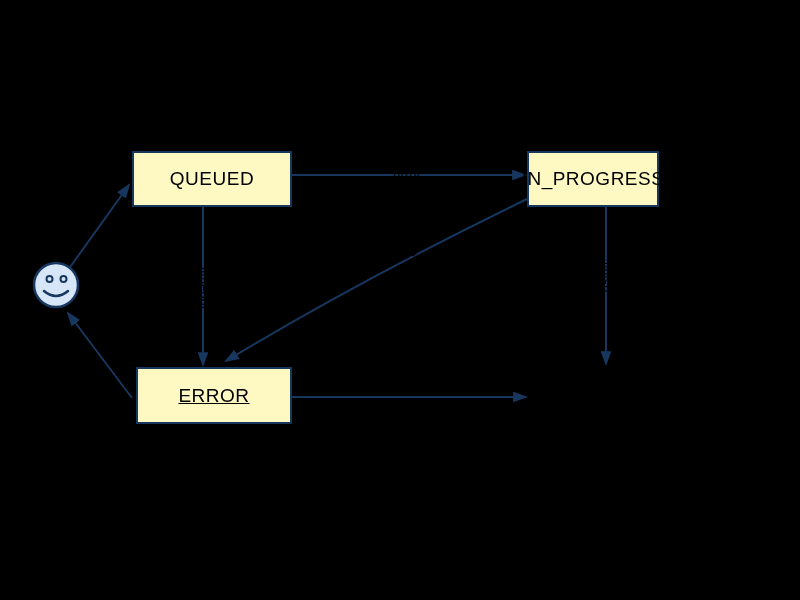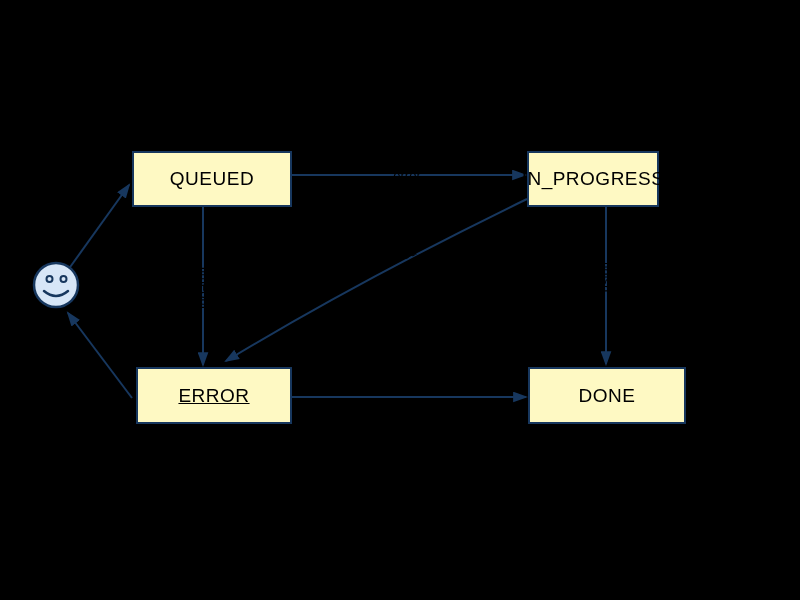--- a/index.html
+++ b/index.html
@@ -95,23 +95,20 @@
   </div>
 
   <div class="node node-in-progress">
     <span>IN_PROGRESS</span>
   </div>
 
   <div class="node node-error">
     <span>ERROR</span>
   </div>
 
-  <div class="node node-done">
-    <span>DONE</span>
-  </div>
 
   <div class="edge-label lbl-start">error</div>
 
   <div class="edge-label lbl-timeout">timeout</div>
 
   <div class="edge-label lbl-fail">error occurred</div>
 
   <div class="edge-label lbl-finish">finish</div>
 
 </div>

